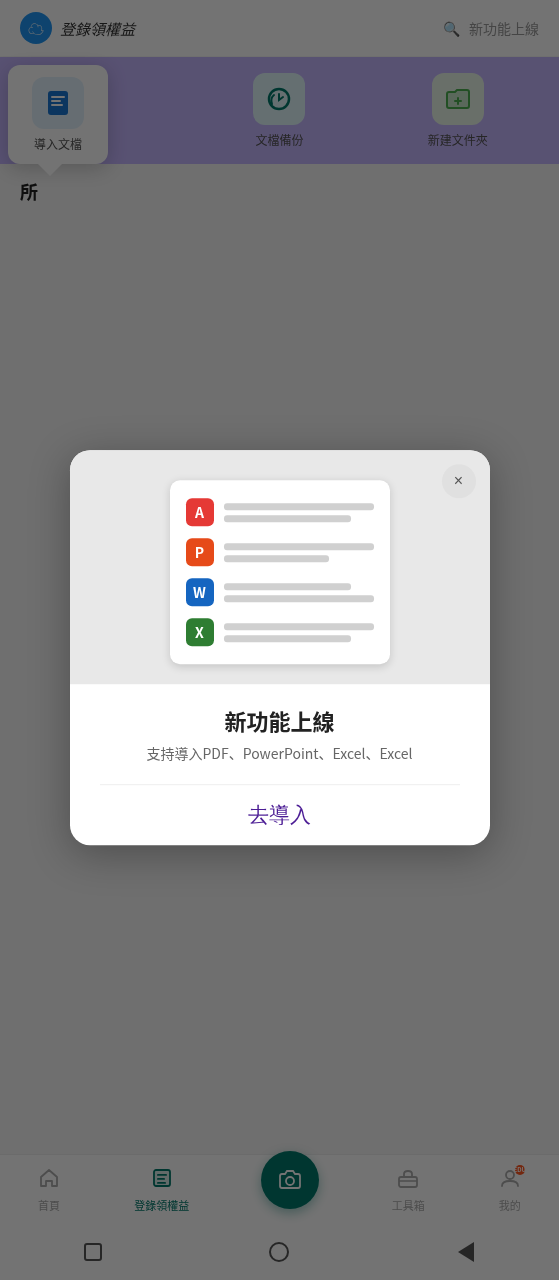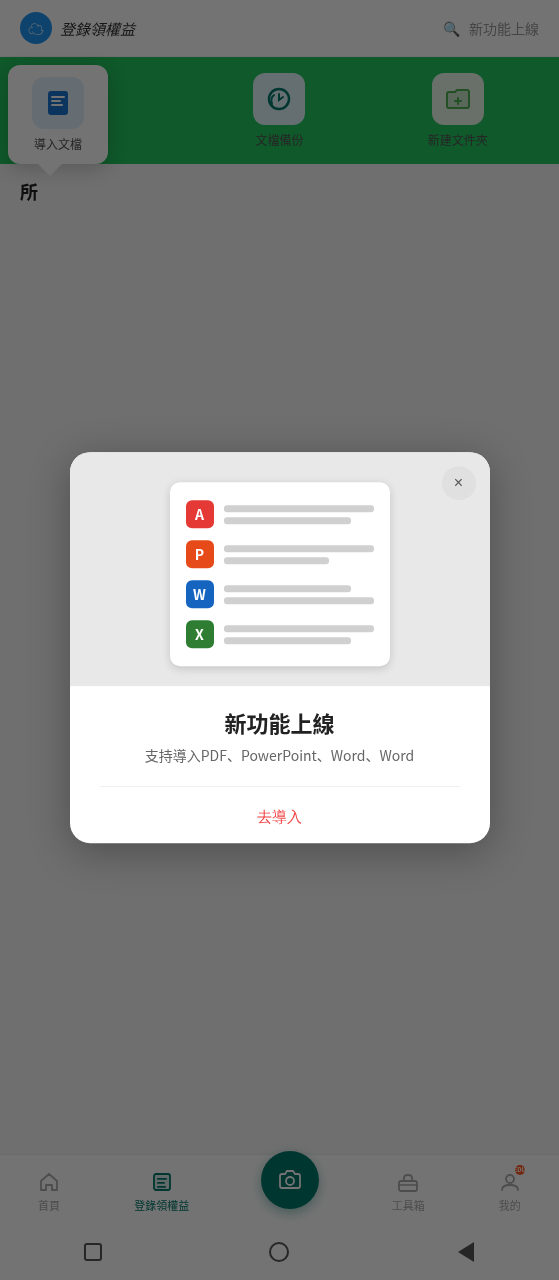--- a/index.html
+++ b/index.html
@@ -57,21 +57,21 @@
       gap: 8px;
       color: #999;
       font-size: 14px;
     }
 
     
     .quick-actions {
       display: flex;
       padding: 16px 20px;
       gap: 16px;
-      background: #22c55e;
+      background: #c4b5fd;
       margin-top: 1px;
     }
     .quick-action-item {
       display: flex;
       flex-direction: column;
       align-items: center;
       gap: 6px;
       flex: 1;
     }
     .quick-action-icon {
@@ -239,22 +239,22 @@
       background: #eee;
       margin: 20px 0 0;
     }
     .modal-action {
       padding: 16px 30px;
       text-align: center;
     }
     .modal-action-btn {
       background: none;
       border: none;
-      color: #ef4444;
-      font-size: 15px;
+      color: #4c1d95;
+      font-size: 21px;
       cursor: pointer;
       font-weight: 500;
     }
 
     
     .bottom-nav {
       position: absolute;
       bottom: 56px;
       left: 0;
       right: 0;
@@ -274,21 +274,21 @@
       color: #aaa;
       font-size: 11px;
     }
     .bottom-nav-item.active {
       color: #00796b;
     }
     .bottom-nav-icon {
       width: 26px;
       height: 26px;
       display: flex;
-      align-items: flex-end;
+      align-items: flex-start;
       justify-content: center;
       font-size: 20px;
     }
     .fab-btn {
       width: 58px;
       height: 58px;
       border-radius: 50%;
       background: #00796b;
       display: flex;
       align-items: center;
@@ -458,21 +458,21 @@
         <div class="doc-lines">
           <div class="doc-line full"></div>
           <div class="doc-line medium"></div>
         </div>
       </div>
     </div>
   </div>
 
   <div class="modal-content">
     <div class="modal-title">新功能上線</div>
-    <div class="modal-desc">支持導入PDF、PowerPoint、Word、Word</div>
+    <div class="modal-desc">支持導入PDF、PowerPoint、Excel、Excel</div>
     <div class="modal-divider"></div>
   </div>
 
   <div class="modal-action">
     <button class="modal-action-btn">去導入</button>
   </div>
 </div>
 
 <div class="bottom-nav">
   <div class="bottom-nav-item">

